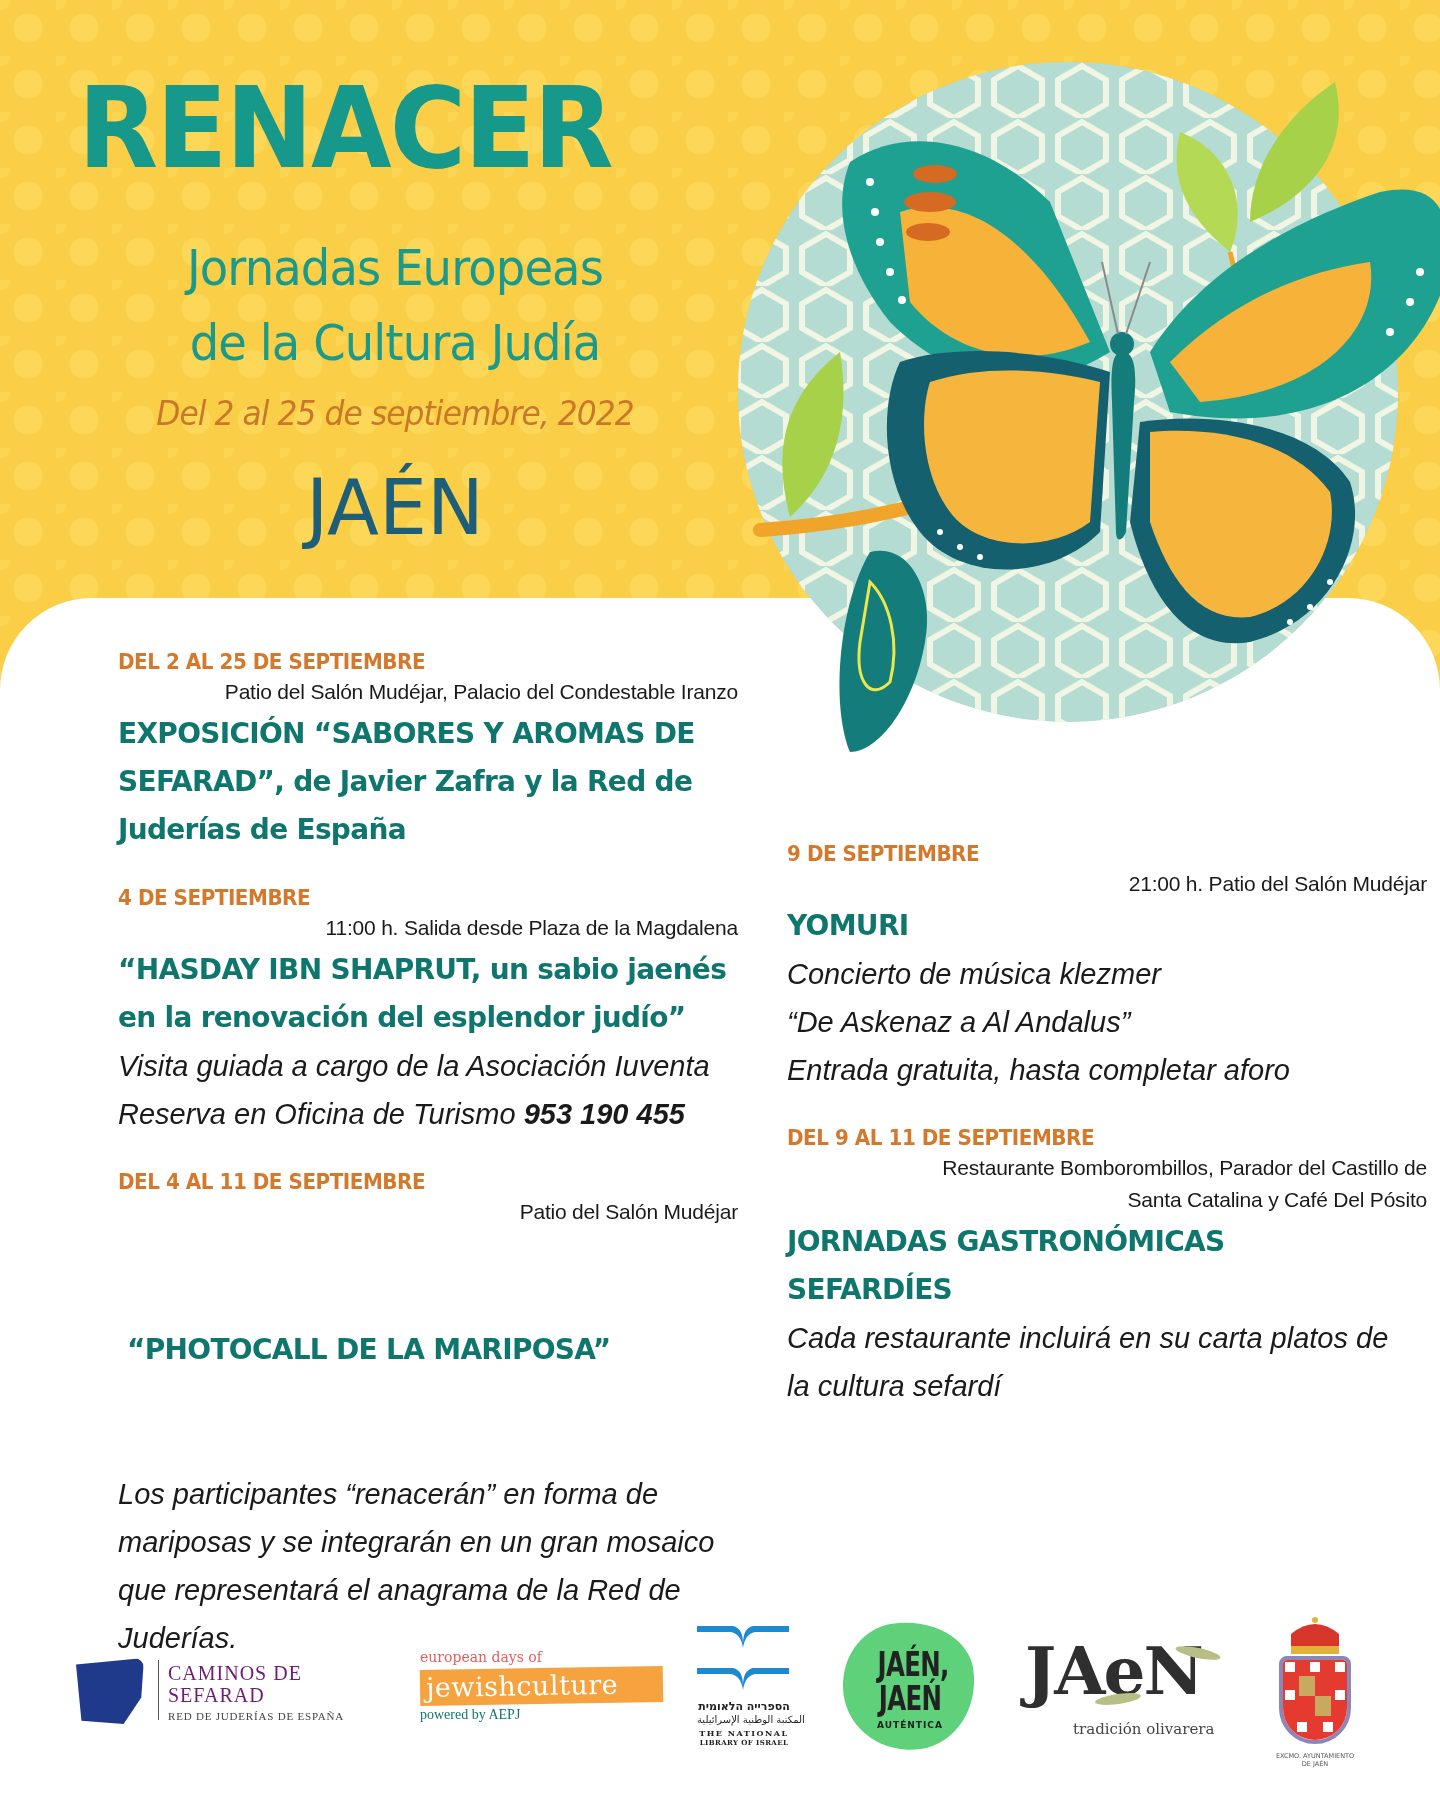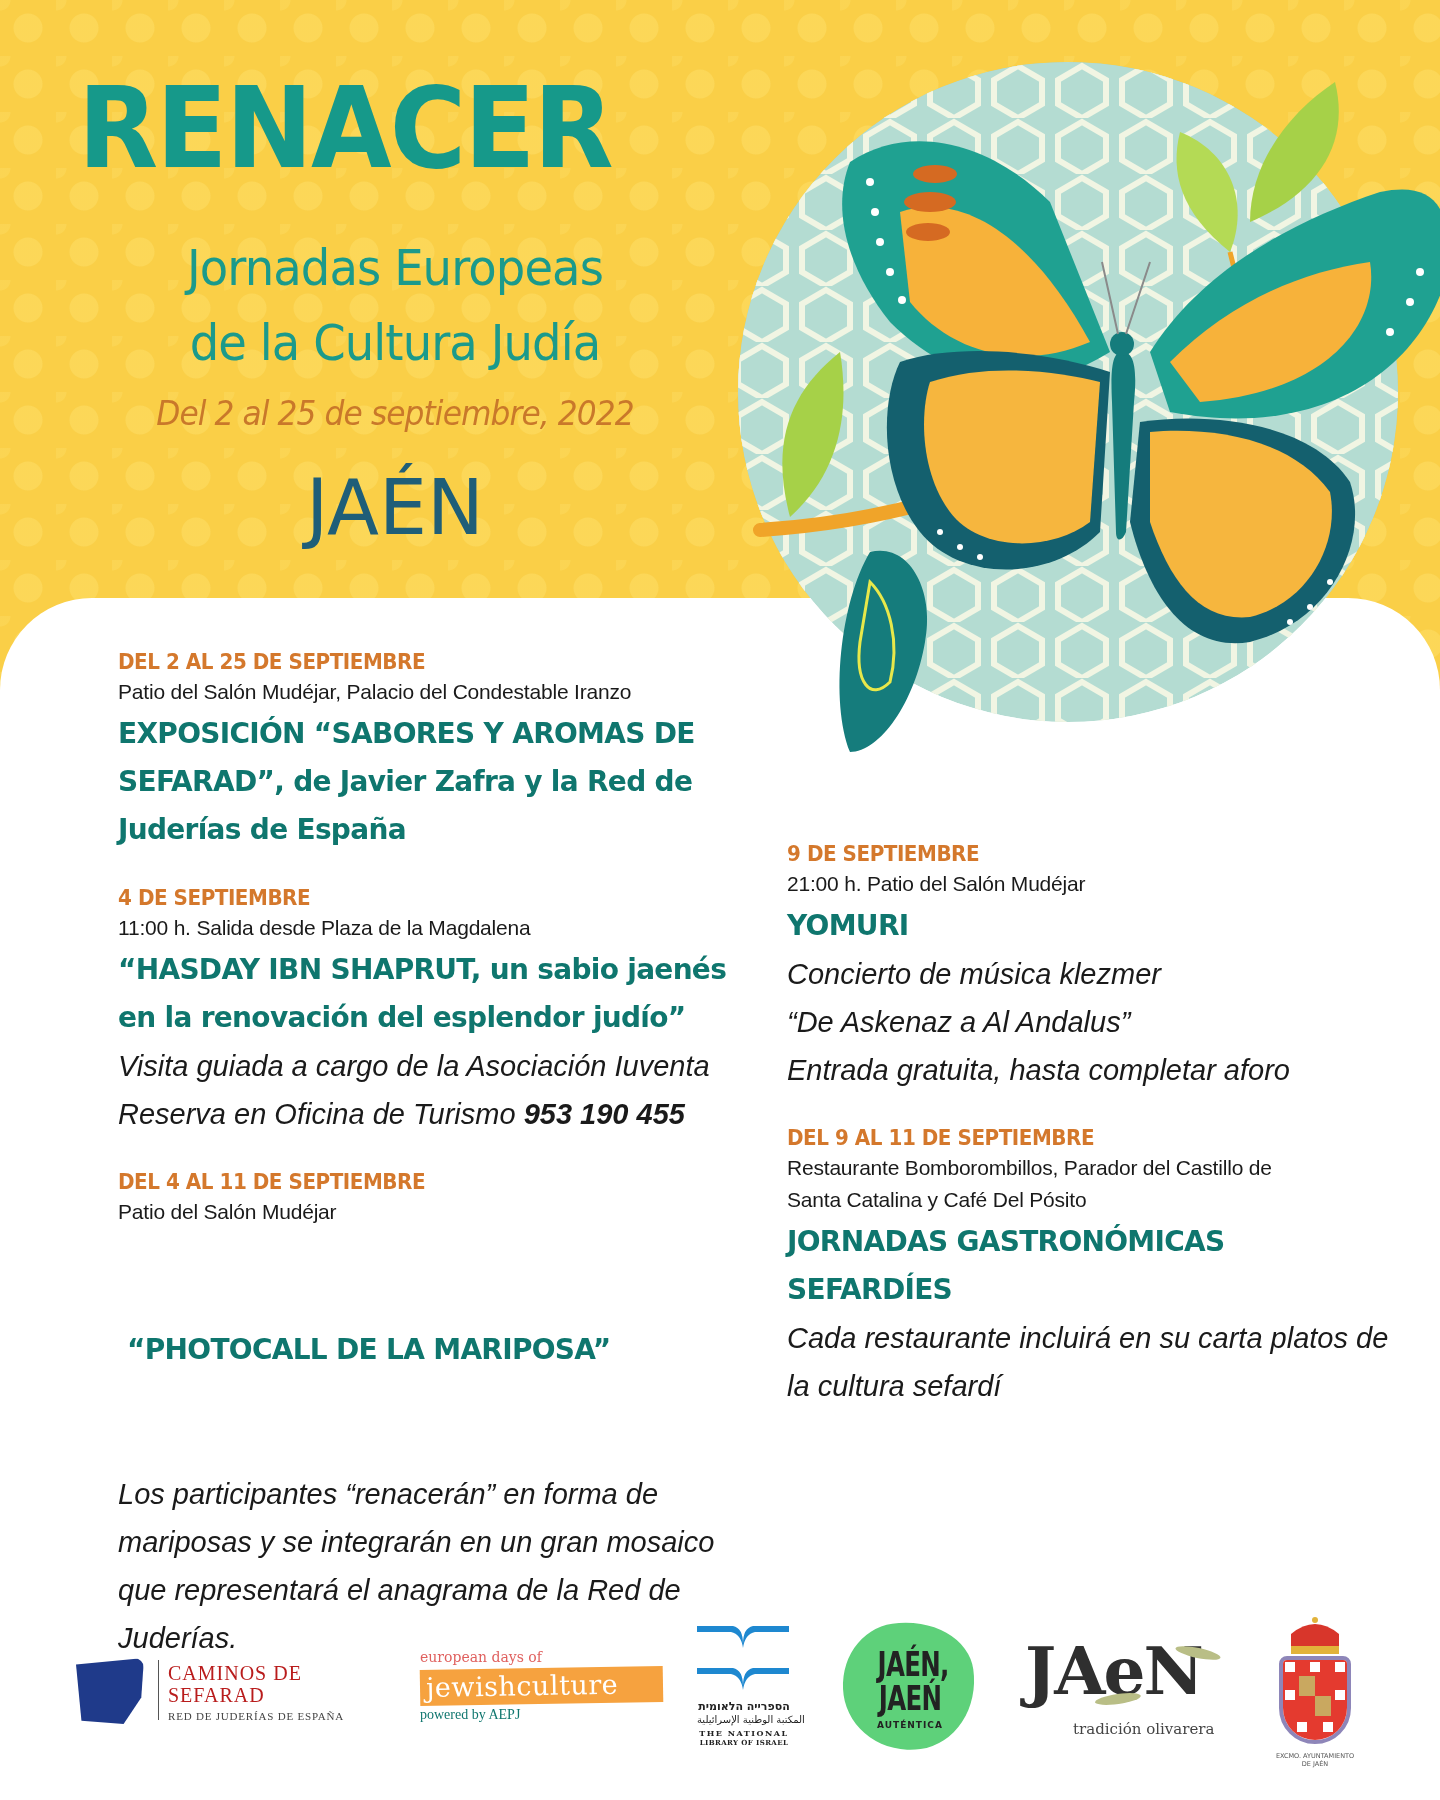--- a/index.html
+++ b/index.html
@@ -60,21 +60,21 @@
   .col-right { left: 747px; top: 840px; width: 640px; }
 
   .event { margin-bottom: 30px; }
   .ev-date {
     font-family: "DejaVu Sans", sans-serif; font-weight: bold; font-size: 21px;
     color: #D4782C; line-height: 28px; letter-spacing: -0.5px;
     transform: scaleX(0.95); transform-origin: left;
   }
   .ev-venue {
     font-family: "Liberation Sans", sans-serif; font-size: 21px; color: #1a1a1a;
-    line-height: 32px; letter-spacing: -0.2px;
+    line-height: 32px; letter-spacing: -0.2px; text-align: right;
   }
   .ev-title {
     font-family: "DejaVu Sans", sans-serif; font-weight: bold; font-size: 28px;
     color: #0f766e; line-height: 48px; letter-spacing: -0.7px; margin-top: 2px;
   }
   .ev-desc {
     font-family: "Liberation Sans", sans-serif; font-style: italic; font-size: 29px;
     color: #1a1a1a; line-height: 48px;
   }
   .ev-desc .phone { font-style: italic; font-weight: bold; }
@@ -84,21 +84,21 @@
   .logo { position: absolute; }
   .logo-caminos { left: 76px; top: 40px; width: 280px; height: 80px; }
   .logo-caminos .mark {
     position: absolute; left: 0; top: 8px; width: 68px; height: 66px;
     background: #1F3A8A; border-radius: 6px 10px 14px 8px;
     clip-path: polygon(0 10%, 100% 0, 96% 60%, 70% 100%, 8% 95%);
   }
   .logo-caminos .divider { position: absolute; left: 82px; top: 10px; width: 1px; height: 60px; background: #555; }
   .logo-caminos .t1, .logo-caminos .t2 {
     position: absolute; left: 92px; font-family: "Liberation Serif", serif; font-size: 20px;
-    color: #b91c1c; letter-spacing: 1px; line-height: 22px;
+    color: #701a75; letter-spacing: 1px; line-height: 22px;
   }
   .logo-caminos .t1 { top: 12px; }
   .logo-caminos .t2 { top: 34px; }
   .logo-caminos .t3 {
     position: absolute; left: 92px; top: 60px; font-family: "Liberation Serif", serif;
     font-size: 11px; color: #444; letter-spacing: 0.8px; white-space: nowrap;
   }
   .logo-edjc { left: 420px; top: 38px; width: 245px; height: 80px; }
   .logo-edjc .top { font-family: "DejaVu Serif", serif; font-size: 14px; color: #E0605E; line-height: 18px; }
   .logo-edjc .mid {

